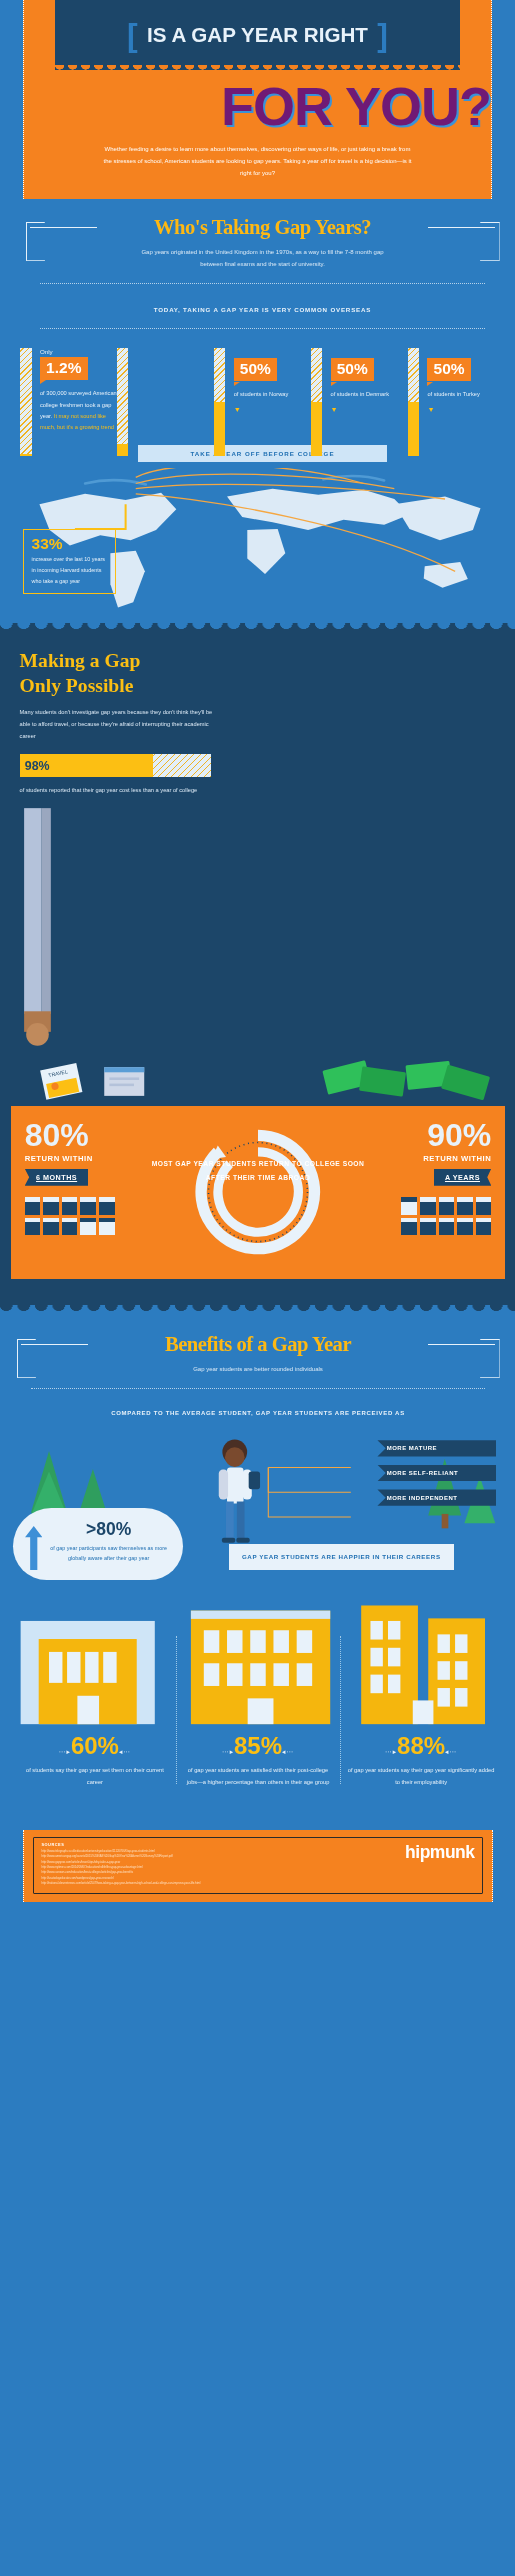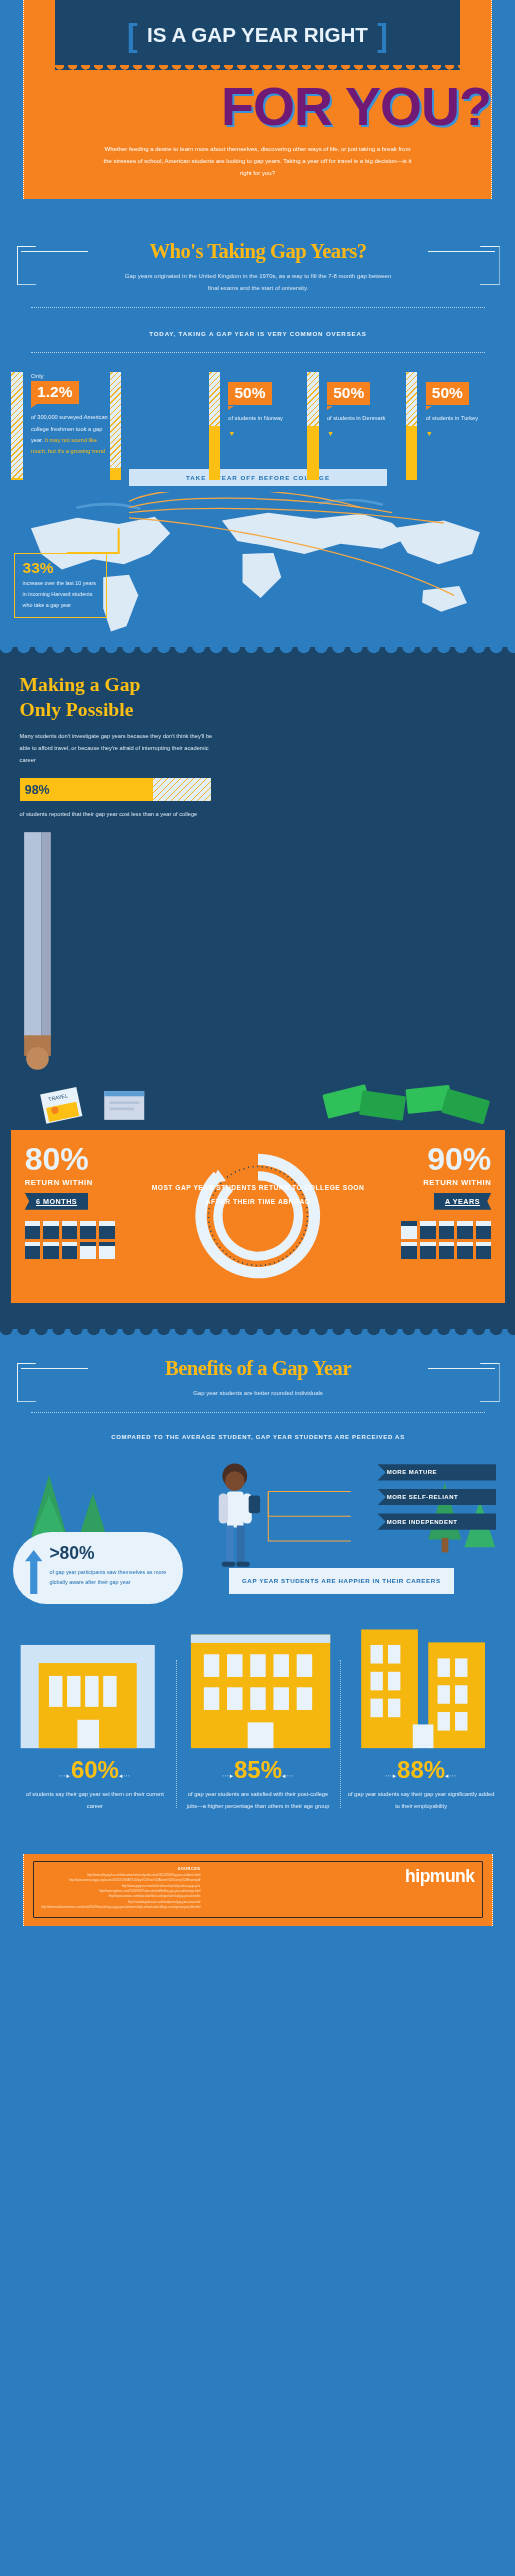--- a/index.html
+++ b/index.html
@@ -37,21 +37,21 @@
     text-align:right; color:#701a75; font-size:54px; font-weight:bold;
     line-height:1.0; padding-top:9.3px; letter-spacing:-1px;
     text-shadow: 2.1px 2.1px 0 #3a92d8;
   }
   .header-sub {
     color:#fff; font-size:6px; line-height:2.0; text-align:center;
     padding:9.3px 77px 0 77px;
   }
 
   
-  .sec-blue { background:#2c7cc0; position:relative; padding-top:27px;}
+  .sec-blue { background:#2c7cc0; position:relative; padding-top:3px;margin-left:9px;}
   .banner-wrap { position:relative; text-align:center; padding:13.4px 0 0 0;}
   .ribbon-line {
     position:absolute; top:25px; width:67px; height:0; border-top:1px solid #e8f2fa;
   }
   .ribbon-left { left:20.6px; }
   .ribbon-right { right:20.6px; }
   .ribbon-arrow{
     position:absolute; top:19.6px; width:19.6px; height:39px; border:1px solid #e8f2fa;
   }
   .ra-l{ left:16.5px; border-right:none; clip-path: polygon(0 0, 100% 0, 55% 50%, 100% 100%, 0 100%, 0 0);}
@@ -162,37 +162,37 @@
     height:9.3px; background-color:#2c7cc0;
     background-image: radial-gradient(circle at 6.2px 0px, #1c4669 6.2px, transparent 6.4px);
     background-size:17.5px 9.3px; background-repeat:repeat-x;
   }
   .perceived { color:#e8f2fa; font-size:6px; font-weight:bold; letter-spacing:0.7px; text-align:center; padding:9.3px 0 0;}
   .scene { position:relative; height:170px; margin-top:3.1px;}
   .tagcol { position:absolute; right:19.6px; top:20.6px; width:119px; }
   .dtag { background:#1c4669; color:#fff; font-size:6px; font-weight:bold; letter-spacing:0.5px;
           padding:5.2px 0 5.2px 9.3px; margin-bottom:8.3px; clip-path: polygon(0 0,100% 0,100% 100%,0 100%,7% 50%);}
   .cloud { position:absolute; left:13.4px; top:88px; width:170px; background:#e8f2fa;
-           border-radius:41px 41px 36px 36px; padding:13.4px 15.5px 15.5px 36px;}
+           border-radius:41px 41px 36px 36px; padding:13.4px 15.5px 15.5px 36px;text-align:center;}
   .cloud .big { color:#1c4669; font-size:17.5px; font-weight:bold; line-height:1;}
   .cloud .txt { color:#1f6fb2; font-size:5.4px; line-height:2.0; padding-top:4.1px;}
   .happybox { position:absolute; right:62px; top:124px; background:#e8f2fa; padding:7.2px 13.4px;
               color:#1f6fb2; font-size:6.2px; font-weight:bold; letter-spacing:0.6px; line-height:1.9; text-align:center;}
 
   
   .bld-zone { position:relative; height:139px; }
   .statsrow3 { display:flex; padding:5.2px 13.4px 0; }
   .s3 { flex:1; text-align:center; padding:0 7.2px; position:relative;}
   .s3 + .s3:before{ content:""; position:absolute; left:0; top:-98px; bottom:5.2px; border-left:1px dotted #9cc8e8;}
   .s3 .pct { color:#fcbf13; font-size:24px; font-weight:bold; line-height:1; display:inline-block;}
   .s3 .arrows { color:#e8f2fa; font-size:6.7px; letter-spacing:1px;}
   .s3 .txt { color:#e8f2fa; font-size:5.7px; line-height:2.1; padding-top:7.2px;}
 
   
-  .footer-outer{ padding:20.6px 23px 0;text-align:right; }
+  .footer-outer{ padding:20.6px 23px 0; }
   .footer {
     background:#f5821f; position:relative; padding:12.4px 17.5px 15.5px;
     border-left:1px dotted #fff; border-right:1px dotted #fff;
     display:flex; align-items:flex-start; justify-content:space-between;
   }
   .footer:before{
     content:""; position:absolute; left:9.3px; right:9.3px; top:7.2px; bottom:7.2px;
     border:0.5px solid #2b2b2b; border-radius:1px; pointer-events:none;
   }
   .srcs { position:relative; z-index:2; }

